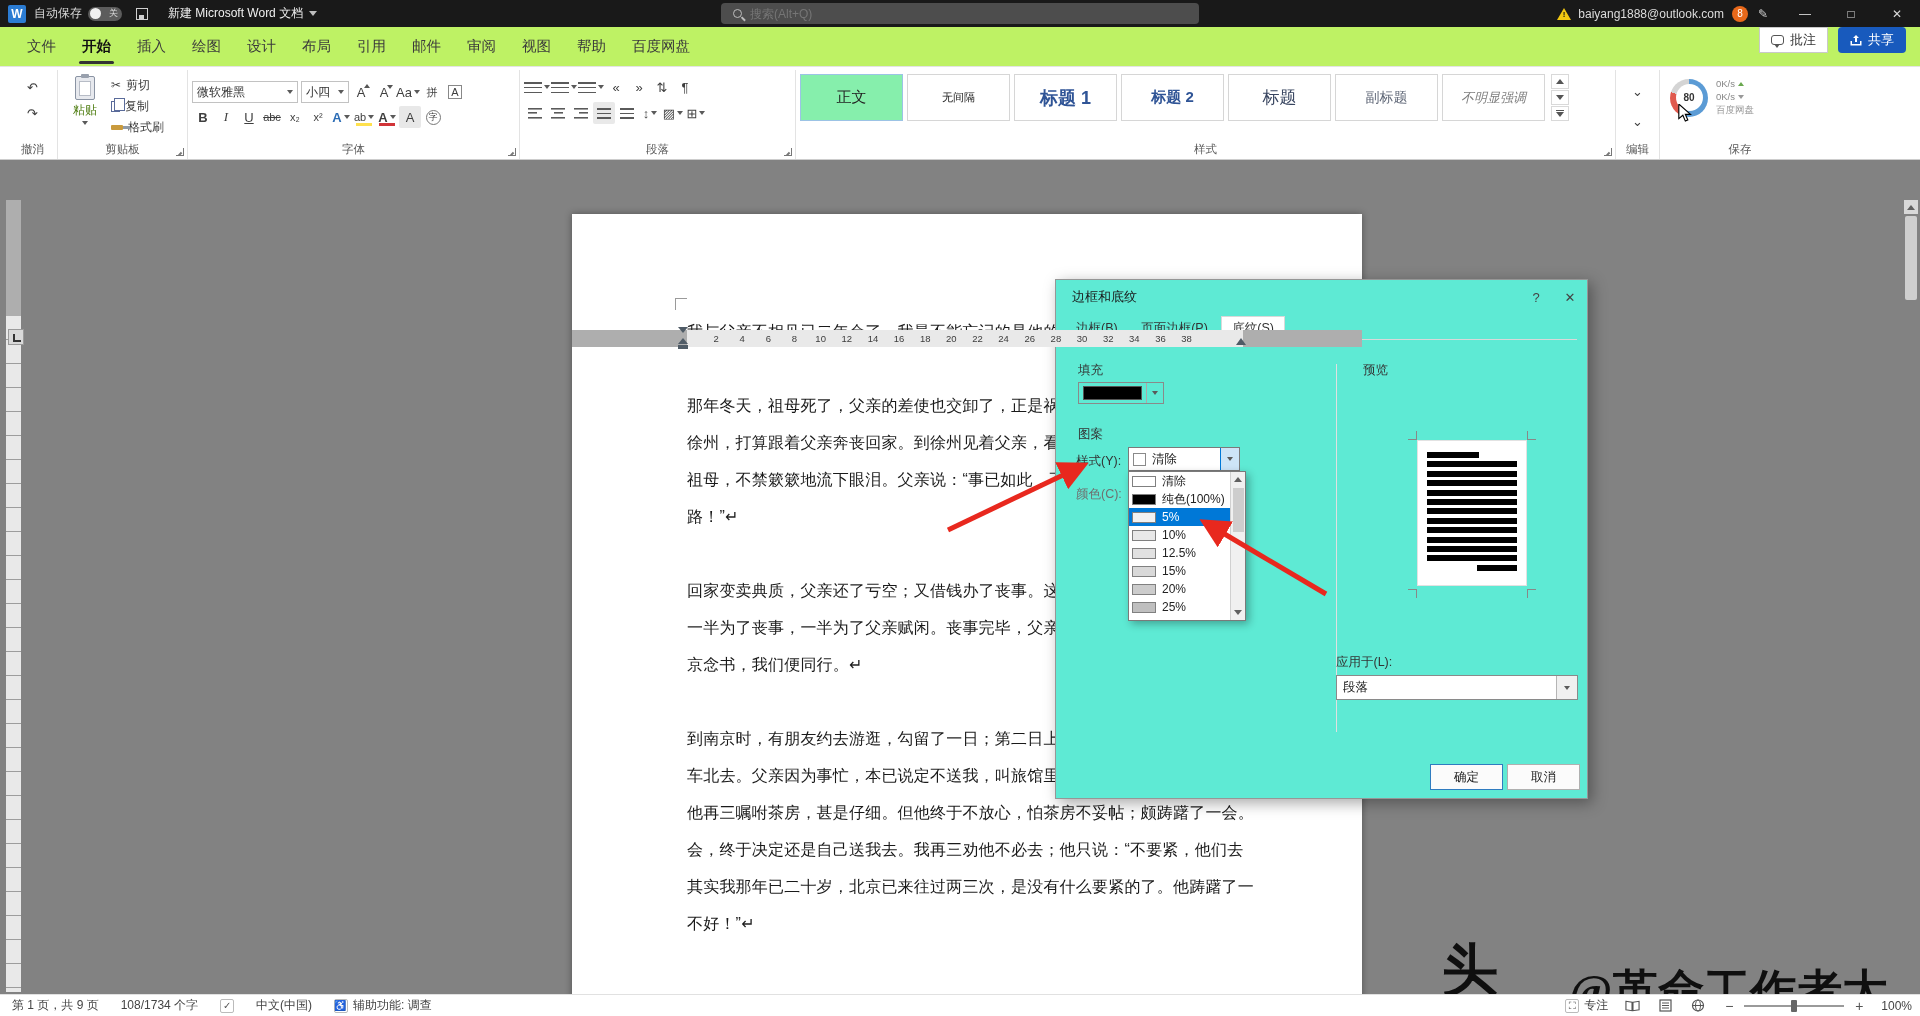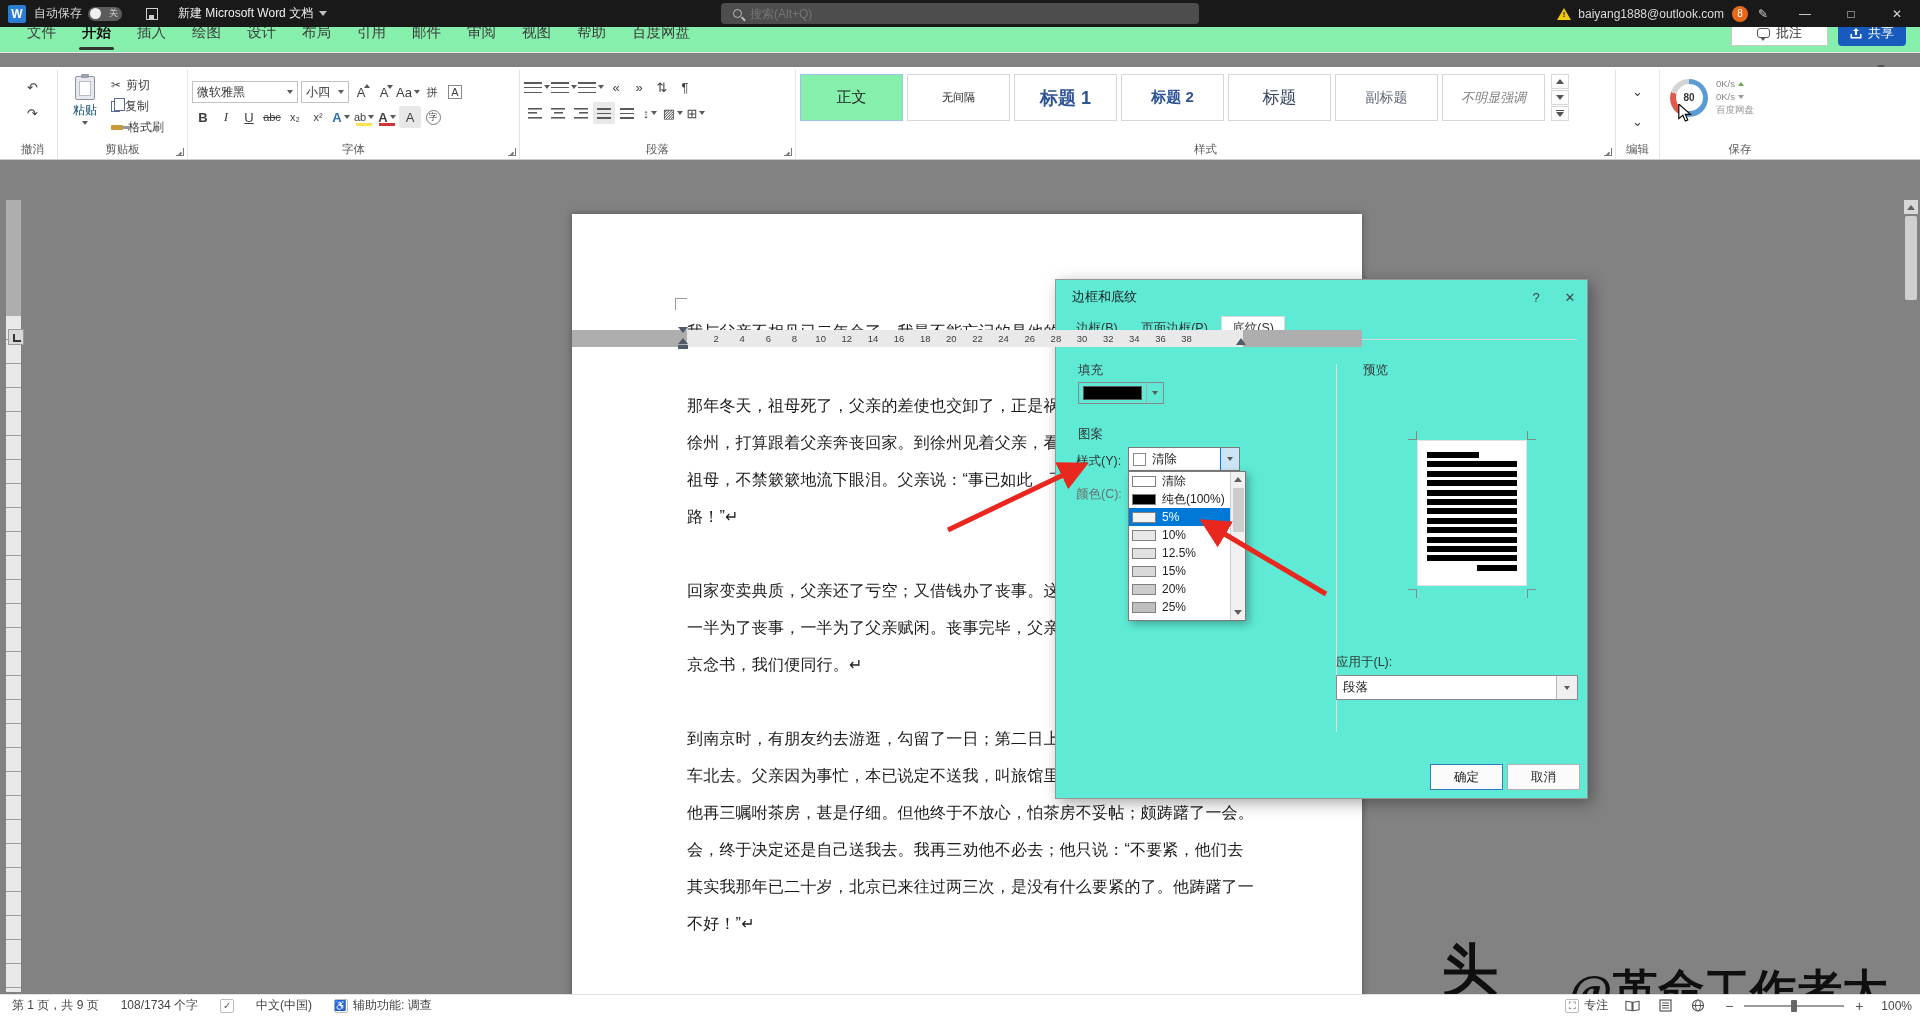--- a/index.html
+++ b/index.html
@@ -3,48 +3,48 @@
 <meta charset="utf-8">
 <style>
   *{margin:0;padding:0;box-sizing:border-box}
   html,body{width:1920px;height:1016px;overflow:hidden}
   body{font-family:"Liberation Sans",sans-serif}
   .app{position:relative;width:1920px;height:1016px;background:#828282;overflow:hidden}
 
   
   .titlebar{position:absolute;top:0;left:0;right:0;height:27px;background:#191919;color:#e6e6e6;display:flex;align-items:center;font-size:12px;z-index:60}
   .word-logo{width:18px;height:18px;background:#2b7cd3;color:#fff;font-weight:bold;font-size:12px;display:flex;align-items:center;justify-content:center;border-radius:2px;margin:0 8px 0 8px}
-  .autosave{display:flex;align-items:center;gap:6px;margin-right:14px;color:#d8d8d8}
+  .autosave{display:flex;align-items:center;gap:6px;margin-right:4px;color:#d8d8d8}
   .toggle{width:34px;height:14px;border-radius:7px;background:#5c5c5c;position:relative;display:flex;align-items:center}
   .toggle .knob{width:11px;height:11px;border-radius:50%;background:#efefef;position:absolute;left:2px}
   .toggle .st{position:absolute;right:4px;font-size:9px;color:#ddd}
   .floppy{width:12px;height:12px;border:1.5px solid #cfcfcf;position:relative;margin:0 10px}
   .floppy:after{content:"";position:absolute;left:2px;bottom:0;width:5px;height:4px;background:#cfcfcf}
   .doc-title{margin-left:10px;color:#f0f0f0;display:flex;align-items:center;gap:6px}
   .tb-caret{width:0;height:0;border-left:4px solid transparent;border-right:4px solid transparent;border-top:5px solid #bfbfbf}
   .searchbox{position:absolute;left:721px;top:3px;width:478px;height:21px;background:#4d4d4d;border-radius:4px;display:flex;align-items:center;padding-left:12px;gap:8px}
   .searchbox input{background:transparent;border:none;outline:none;color:#c3c3c3;font-size:12px;width:380px}
   .mag{width:9px;height:9px;border:1.5px solid #bdbdbd;border-radius:50%;position:relative}
   .mag:after{content:"";position:absolute;width:5px;height:1.5px;background:#bdbdbd;transform:rotate(45deg);left:7px;top:8px}
   .tb-right{position:absolute;right:0;top:0;height:27px;display:flex;align-items:center}
   .warn-tri{width:0;height:0;border-left:7px solid transparent;border-right:7px solid transparent;border-bottom:12px solid #f2c811;position:relative;margin-right:7px}
   .warn-tri i{position:absolute;left:-1.5px;top:2px;font-style:normal;color:#111;font-size:8px;font-weight:bold}
   .email{color:#dcdcdc;margin-right:8px}
   .badge{width:16px;height:16px;border-radius:50%;background:#e8681a;color:#fff;font-size:10px;display:flex;align-items:center;justify-content:center;margin-right:10px}
   .pen{color:#d5d5d5;font-size:12px;margin-right:14px}
   .winbtn{width:46px;height:27px;display:flex;align-items:center;justify-content:center;color:#d9d9d9;font-size:12px}
 
   
-  .tabrow{position:absolute;top:13px;left:0;right:0;height:40px;background:#86efac;border-bottom:1px solid #e4e4e4;display:flex;align-items:center;z-index:55}
+  .tabrow{position:absolute;top:27px;left:0;right:0;height:40px;background:#bef264;border-bottom:1px solid #e4e4e4;display:flex;align-items:flex-start;z-index:55}
   .tabs{display:flex;margin-left:14px;height:100%}
   .rtab{padding:0 13px;font-size:14.5px;color:#3b3b3b;display:flex;align-items:center;height:100%;position:relative;cursor:default}
   .rtab.active{font-weight:bold;color:#111}
   .rtab.active:after{content:"";position:absolute;left:10px;right:10px;bottom:2px;height:3px;background:#333;border-radius:2px}
   .tab-actions{margin-left:auto;margin-right:14px;display:flex;align-items:center;gap:10px}
-  .btn-comments{display:flex;align-items:center;gap:6px;border:1px solid #c9c9c9;border-radius:0;height:26px;padding:0 25px;font-size:13px;color:#333;background:#fff}
+  .btn-comments{display:flex;align-items:center;gap:6px;border:1px solid #c9c9c9;border-radius:0;height:26px;padding:0 11px;font-size:13px;color:#333;background:#fff}
   .bubble{width:13px;height:10px;border:1.5px solid #555;border-radius:3px;position:relative}
   .bubble:after{content:"";position:absolute;left:2px;bottom:-4px;width:0;height:0;border-left:3px solid transparent;border-right:3px solid transparent;border-top:4px solid #555}
   .btn-share{display:flex;align-items:center;gap:6px;border-radius:4px;height:26px;padding:0 12px;font-size:13px;color:#fff;background:#185abd}
 
   
   .ribbon{position:absolute;top:67px;left:0;right:0;height:93px;background:#fff;border-bottom:1px solid #cdcdcd;display:flex;padding:3px 0 0 8px;z-index:50}
   .rgroup{position:relative;border-right:1px solid #e3e3e3;padding:2px 4px 18px 4px}
   .glabel{position:absolute;bottom:2px;left:0;right:0;text-align:center;font-size:11.5px;color:#5a5a5a}
   .launcher{position:absolute;right:3px;bottom:3px;width:8px;height:8px;border-right:1.5px solid #777;border-bottom:1.5px solid #777}
   .launcher:after{content:"";position:absolute;right:1px;bottom:1px;width:4px;height:1.5px;background:#777;transform:rotate(-45deg)}
@@ -274,21 +274,21 @@
       <div class="col">
         <span class="ib">↶</span>
         <span class="ib">↷</span>
       </div>
       <span class="glabel">撤消</span>
     </div>
 
     <div class="rgroup g-clip">
       <div class="paste-big">
         <span class="clip-ic"></span>
-        <span style="font-size:12px;color:#0c4a6e">粘贴</span>
+        <span style="font-size:12px;color:#4d7c0f">粘贴</span>
         <span class="caret"></span>
       </div>
       <div class="clip-col">
         <div class="mini">
             <span>✂</span>
             <span>剪切</span>
           </div>
         <div class="mini">
             <span class="ic-copy"></span>
             <span>复制</span>

